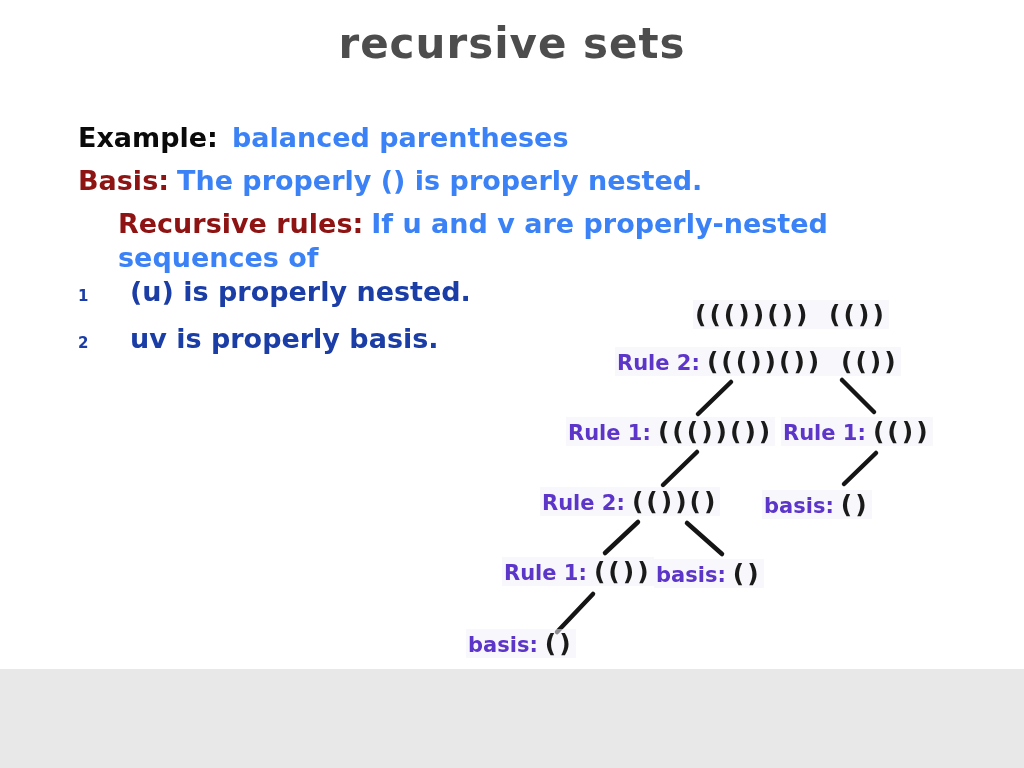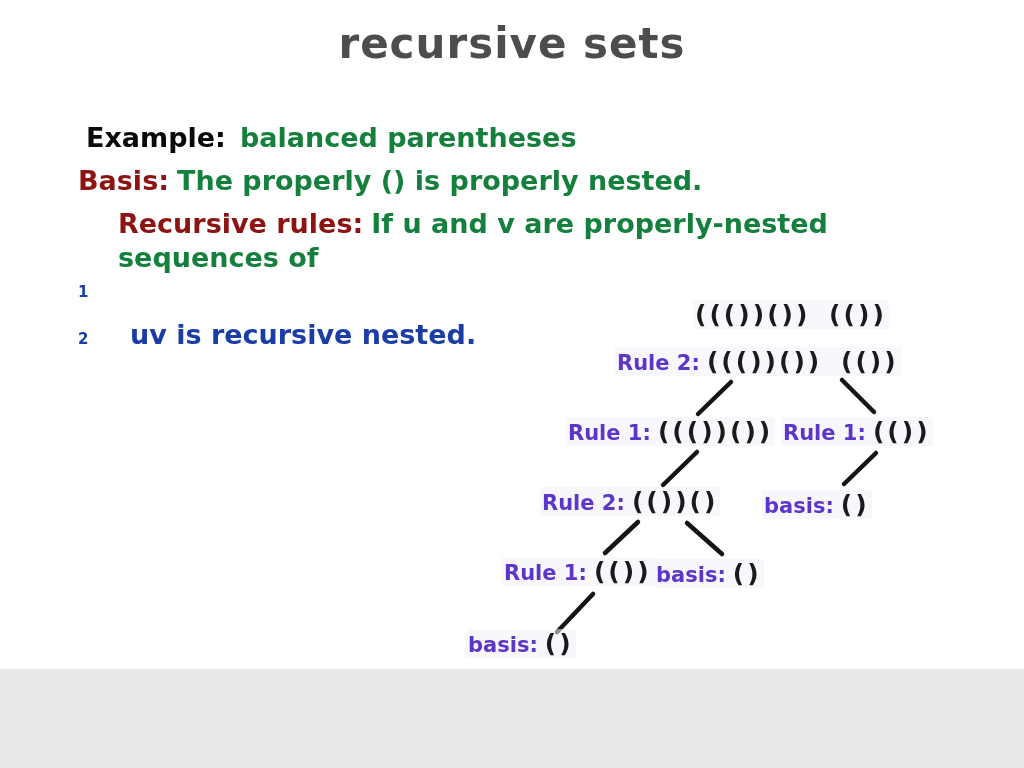--- a/index.html
+++ b/index.html
@@ -26,22 +26,22 @@
     position: absolute;
     left: 78px;
     top: 121px;
     width: 845px;
     font-size: 27px;
     line-height: 34px;
     font-weight: bold;
   }
   .content p { margin: 0 0 9px 0; }
   .content p.no-gap { margin-bottom: 0; margin-left: 40px; }
-  .t-black { color: #0a0a0a; margin-left: 8px; }
-  .t-blue  { color: #15803d; }
+  .t-black { color: #0a0a0a; }
+  .t-blue  { color: #3b82f6; }
   .t-red   { color: #8e1313; }
   .gap-after { margin-right: 14px; }
   .gap-after-sm { margin-right: 8px; }
   .list-item { display: flex; align-items: baseline; margin: 0 0 9px 0; line-height: 34px; }
   .item-number {
     display: inline-block;
     width: 52px;
     font-size: 15px;
     font-weight: bold;
     color: #1b3da6;
@@ -94,25 +94,26 @@
   <div class="content">
     <p><span class="t-black gap-after">Example:</span><span class="t-blue">balanced parentheses</span></p>
 
     <p><span class="t-red gap-after-sm">Basis:</span><span class="t-blue">The properly () is properly nested.</span></p>
 
     <p class="no-gap"><span class="t-red gap-after-sm">Recursive rules:</span><span class="t-blue">If u and v are properly-nested sequences of</span></p>
 
 
     <div class="list-item">
         <span class="item-number">1</span>
+        <span class="item-text">(u) is properly nested.</span>
       </div>
 
     <div class="list-item">
         <span class="item-number">2</span>
-        <span class="item-text">uv is recursive nested.</span>
+        <span class="item-text">uv is properly basis.</span>
       </div>
   </div>
 
   <svg class="edges" xmlns="http://www.w3.org/2000/svg">
       <line x1="731" y1="382" x2="698" y2="414"></line>
       <line x1="842" y1="380" x2="874" y2="412"></line>
       <line x1="697" y1="452" x2="663" y2="485"></line>
       <line x1="876" y1="453" x2="844" y2="484"></line>
       <line x1="638" y1="522" x2="605" y2="553"></line>
       <line x1="687" y1="523" x2="722" y2="554"></line>

